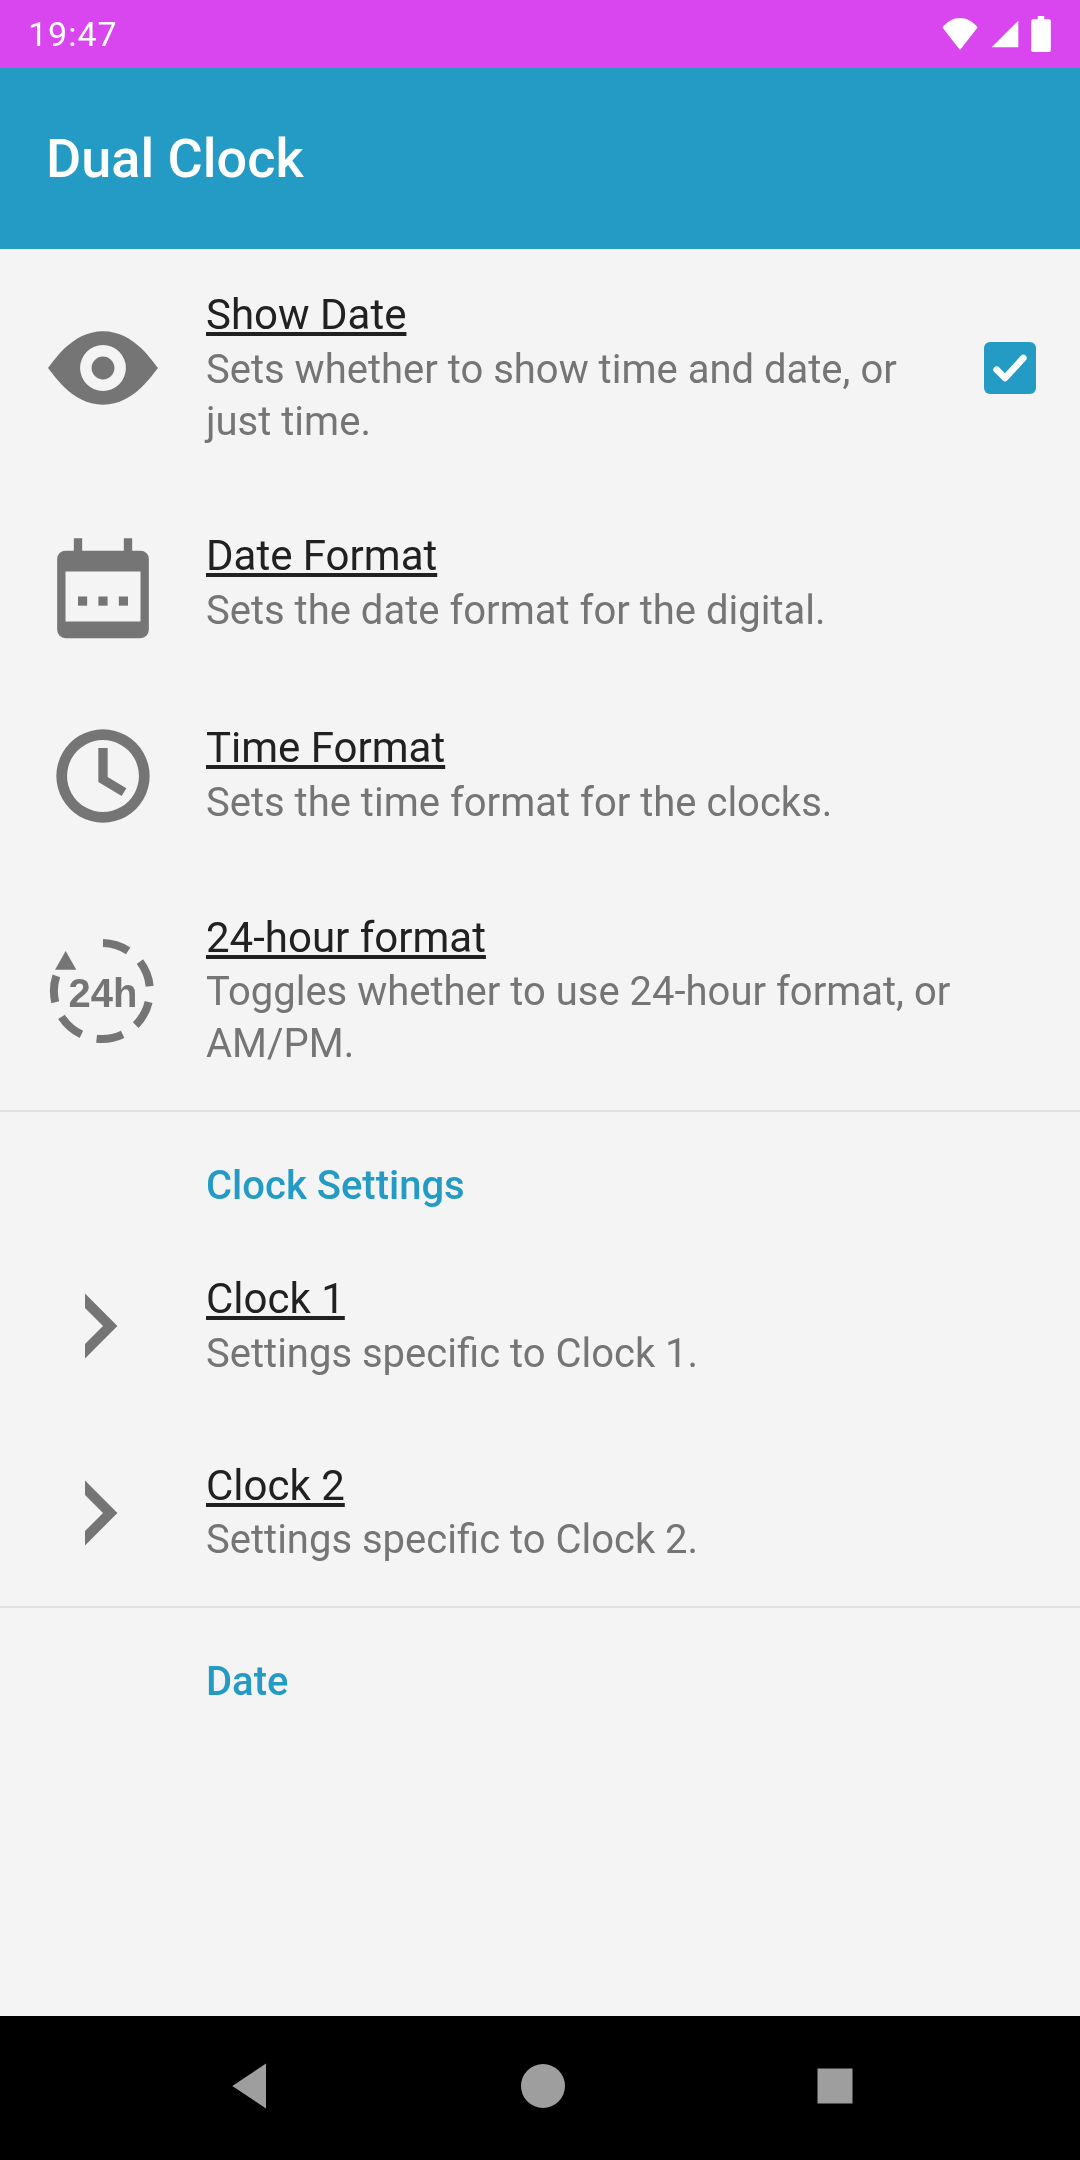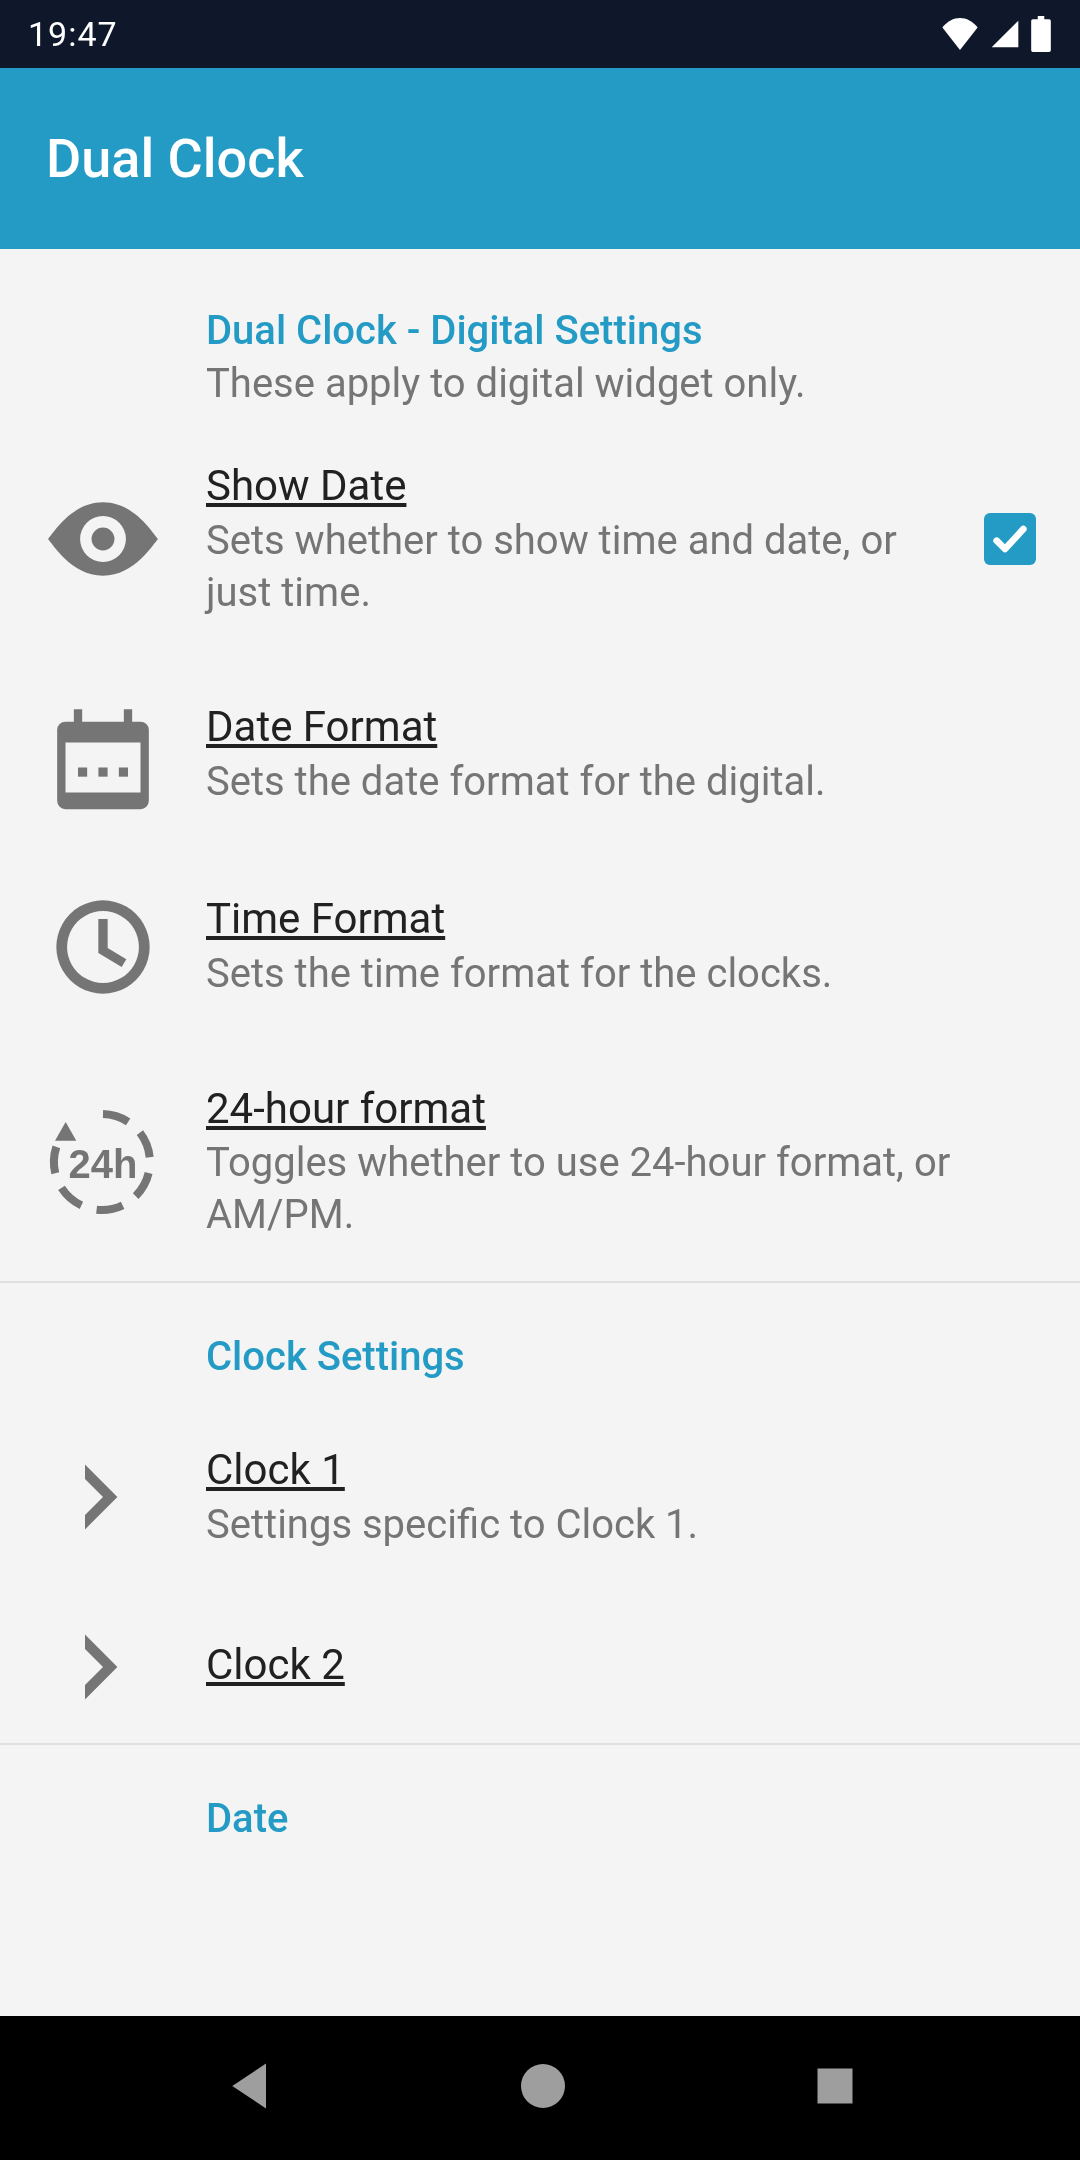--- a/index.html
+++ b/index.html
@@ -1,21 +1,21 @@
 <!DOCTYPE html>
 <html><head>
 <meta charset="utf-8">
 <style>
   * { box-sizing: border-box; margin: 0; padding: 0; }
   html, body { width: 1080px; height: 2160px; font-family: Roboto, "Helvetica Neue", Arial, sans-serif; background: #f4f4f4; overflow: hidden; }
 
   
   .status-bar {
     height: 68px;
-    background: #0f172a;
+    background: #d946ef;
     color: #ffffff;
     display: flex;
     align-items: center;
     justify-content: space-between;
     padding: 0 28px 0 28px;
     font-size: 34px;
   }
   .status-left { font-weight: 400; letter-spacing: 1px; }
   .status-right { display: flex; align-items: center; gap: 8px; }
   .status-right svg { display: block; }
@@ -140,24 +140,20 @@
     </span>
   </div>
 </div>
 
 <div class="app-bar">
   <span>Dual Clock</span>
 </div>
 
 <div class="content">
 
-  <div class="section-header">
-    <div class="section-title">Dual Clock - Digital Settings</div>
-    <div class="section-sub">These apply to digital widget only.</div>
-  </div>
 
   <div class="list-item">
     <div class="list-icon">
       <svg width="110" height="78" viewBox="0 0 24 16">
         <path d="M12 0 C5 0 1 7 0 8 C1 9 5 16 12 16 C19 16 23 9 24 8 C23 7 19 0 12 0 Z M12 13 A5 5 0 1 1 12 3 A5 5 0 1 1 12 13 Z M12 10.5 A2.5 2.5 0 1 0 12 5.5 A2.5 2.5 0 1 0 12 10.5 Z"></path>
       </svg>
     </div>
     <div class="list-text">
       <div class="item-title">Show Date</div>
       <div class="item-sub">Sets whether to show time and date, or just time.</div>
@@ -232,20 +228,21 @@
   </div>
 
   <div class="list-item">
     <div class="list-icon">
       <svg width="48" height="72" viewBox="0 0 12 20">
           <path d="M1 1 L10 10 L1 19 L1 15 L6 10 L1 5 Z"></path>
         </svg>
     </div>
     <div class="list-text">
       <div class="item-title">Clock 2</div>
+      <div class="item-sub">Settings specific to Clock 2.</div>
     </div>
   </div>
 
   <div class="divider"></div>
 
   <div class="section-header simple">
     <div class="section-title">Date</div>
   </div>
 
 </div>

